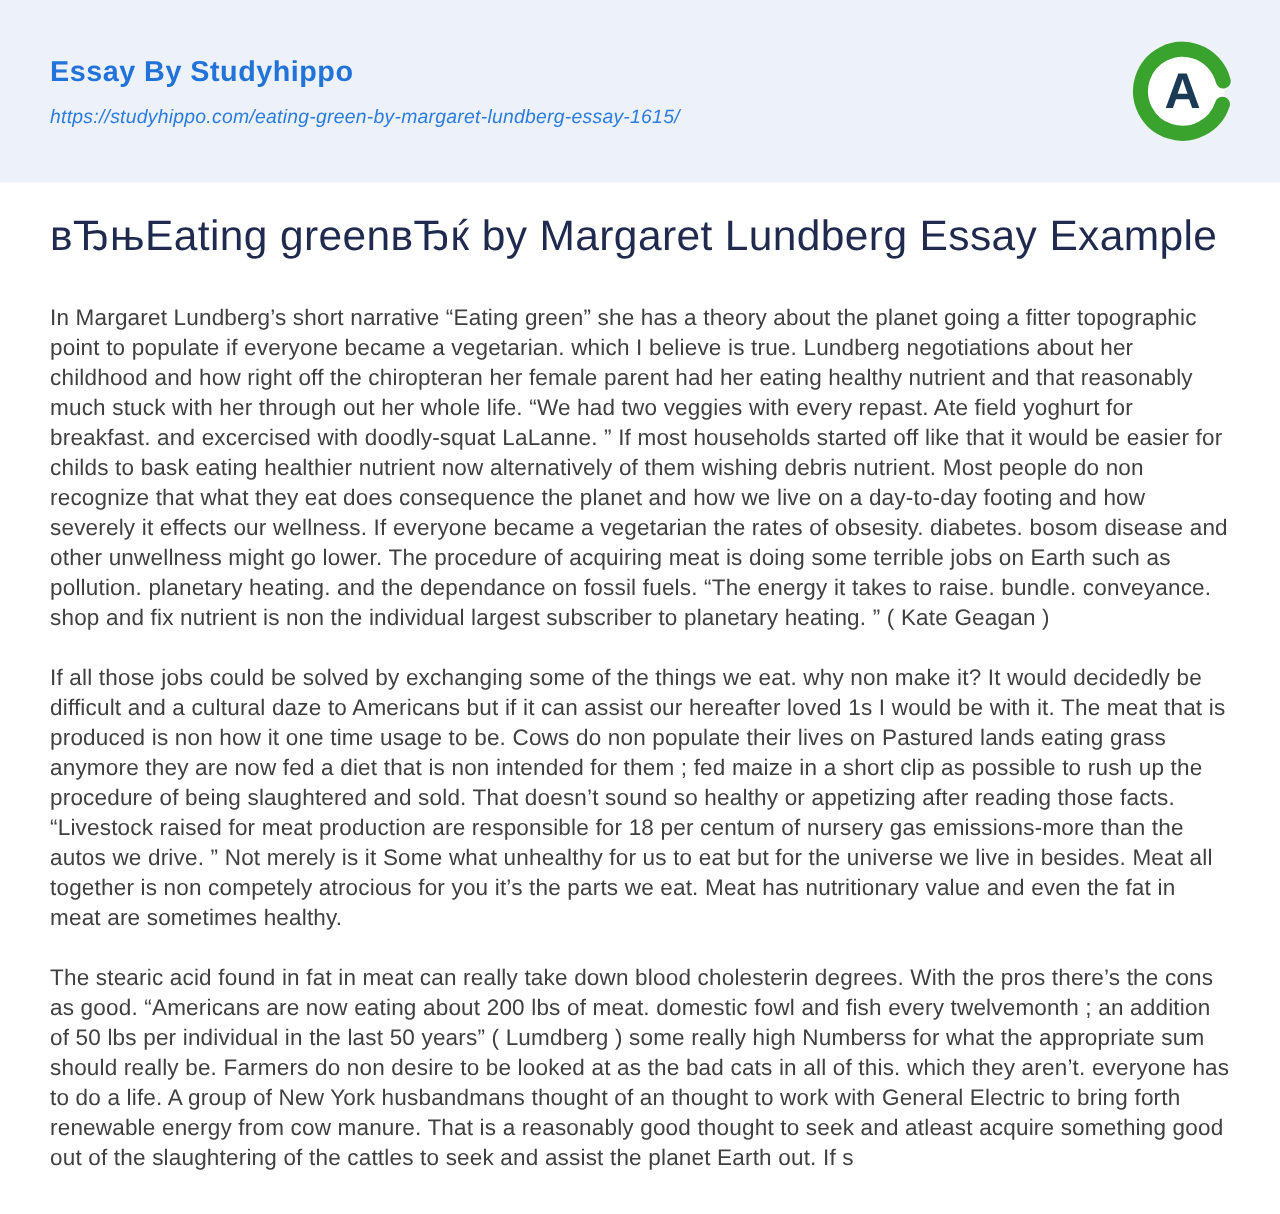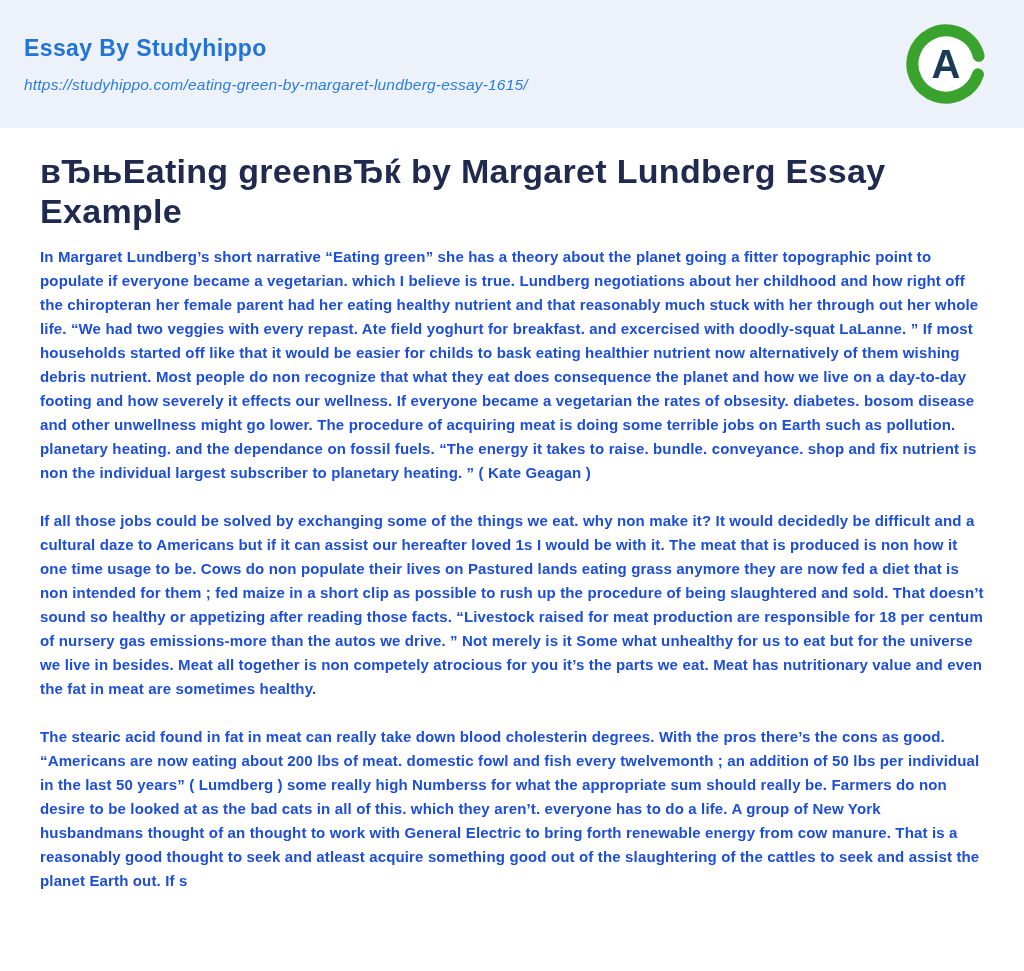--- a/index.html
+++ b/index.html
@@ -12,23 +12,23 @@
   }
   .page {
     width: 1024px;
     height: 971px;
     overflow: hidden;
     background: #ffffff;
     box-sizing: border-box;
   }
   .header {
     background: #edf1f9;
-    height: 128px;
+    height: 146px;
     box-sizing: border-box;
-    padding: 0 38px 0 24px;
+    padding: 0 38px 0 40px;
     display: flex;
     align-items: center;
     justify-content: space-between;
   }
   .header-left {
     display: flex;
     flex-direction: column;
     gap: 14px;
   }
   .site-title {
@@ -53,34 +53,33 @@
   }
   .logo svg {
     width: 80px;
     height: 80px;
     display: block;
   }
   .content {
     padding: 24px 40px 0 40px;
   }
   h1.essay-title {
-    margin: 0 0 13px 0;
+    margin: 0 0 32px 0;
     color: #1f2a4e;
     font-size: 34px;
     line-height: 1.17;
-    font-weight: 700;
+    font-weight: 400;
     letter-spacing: 0.3px;
   }
   p.essay-paragraph {
     margin: 0 0 24px 0;
-    color: #1d4ed8;
-    font-size: 15px;
+    color: #404040;
+    font-size: 18px;
     line-height: 24px;
     letter-spacing: 0.15px;
-    font-weight: bold;
   }
 </style>
 </head>
 <body>
 
 <div class="page">
 
   <div class="header">
     <div class="header-left">
       <a href="#" class="site-title">Essay By Studyhippo</a>

